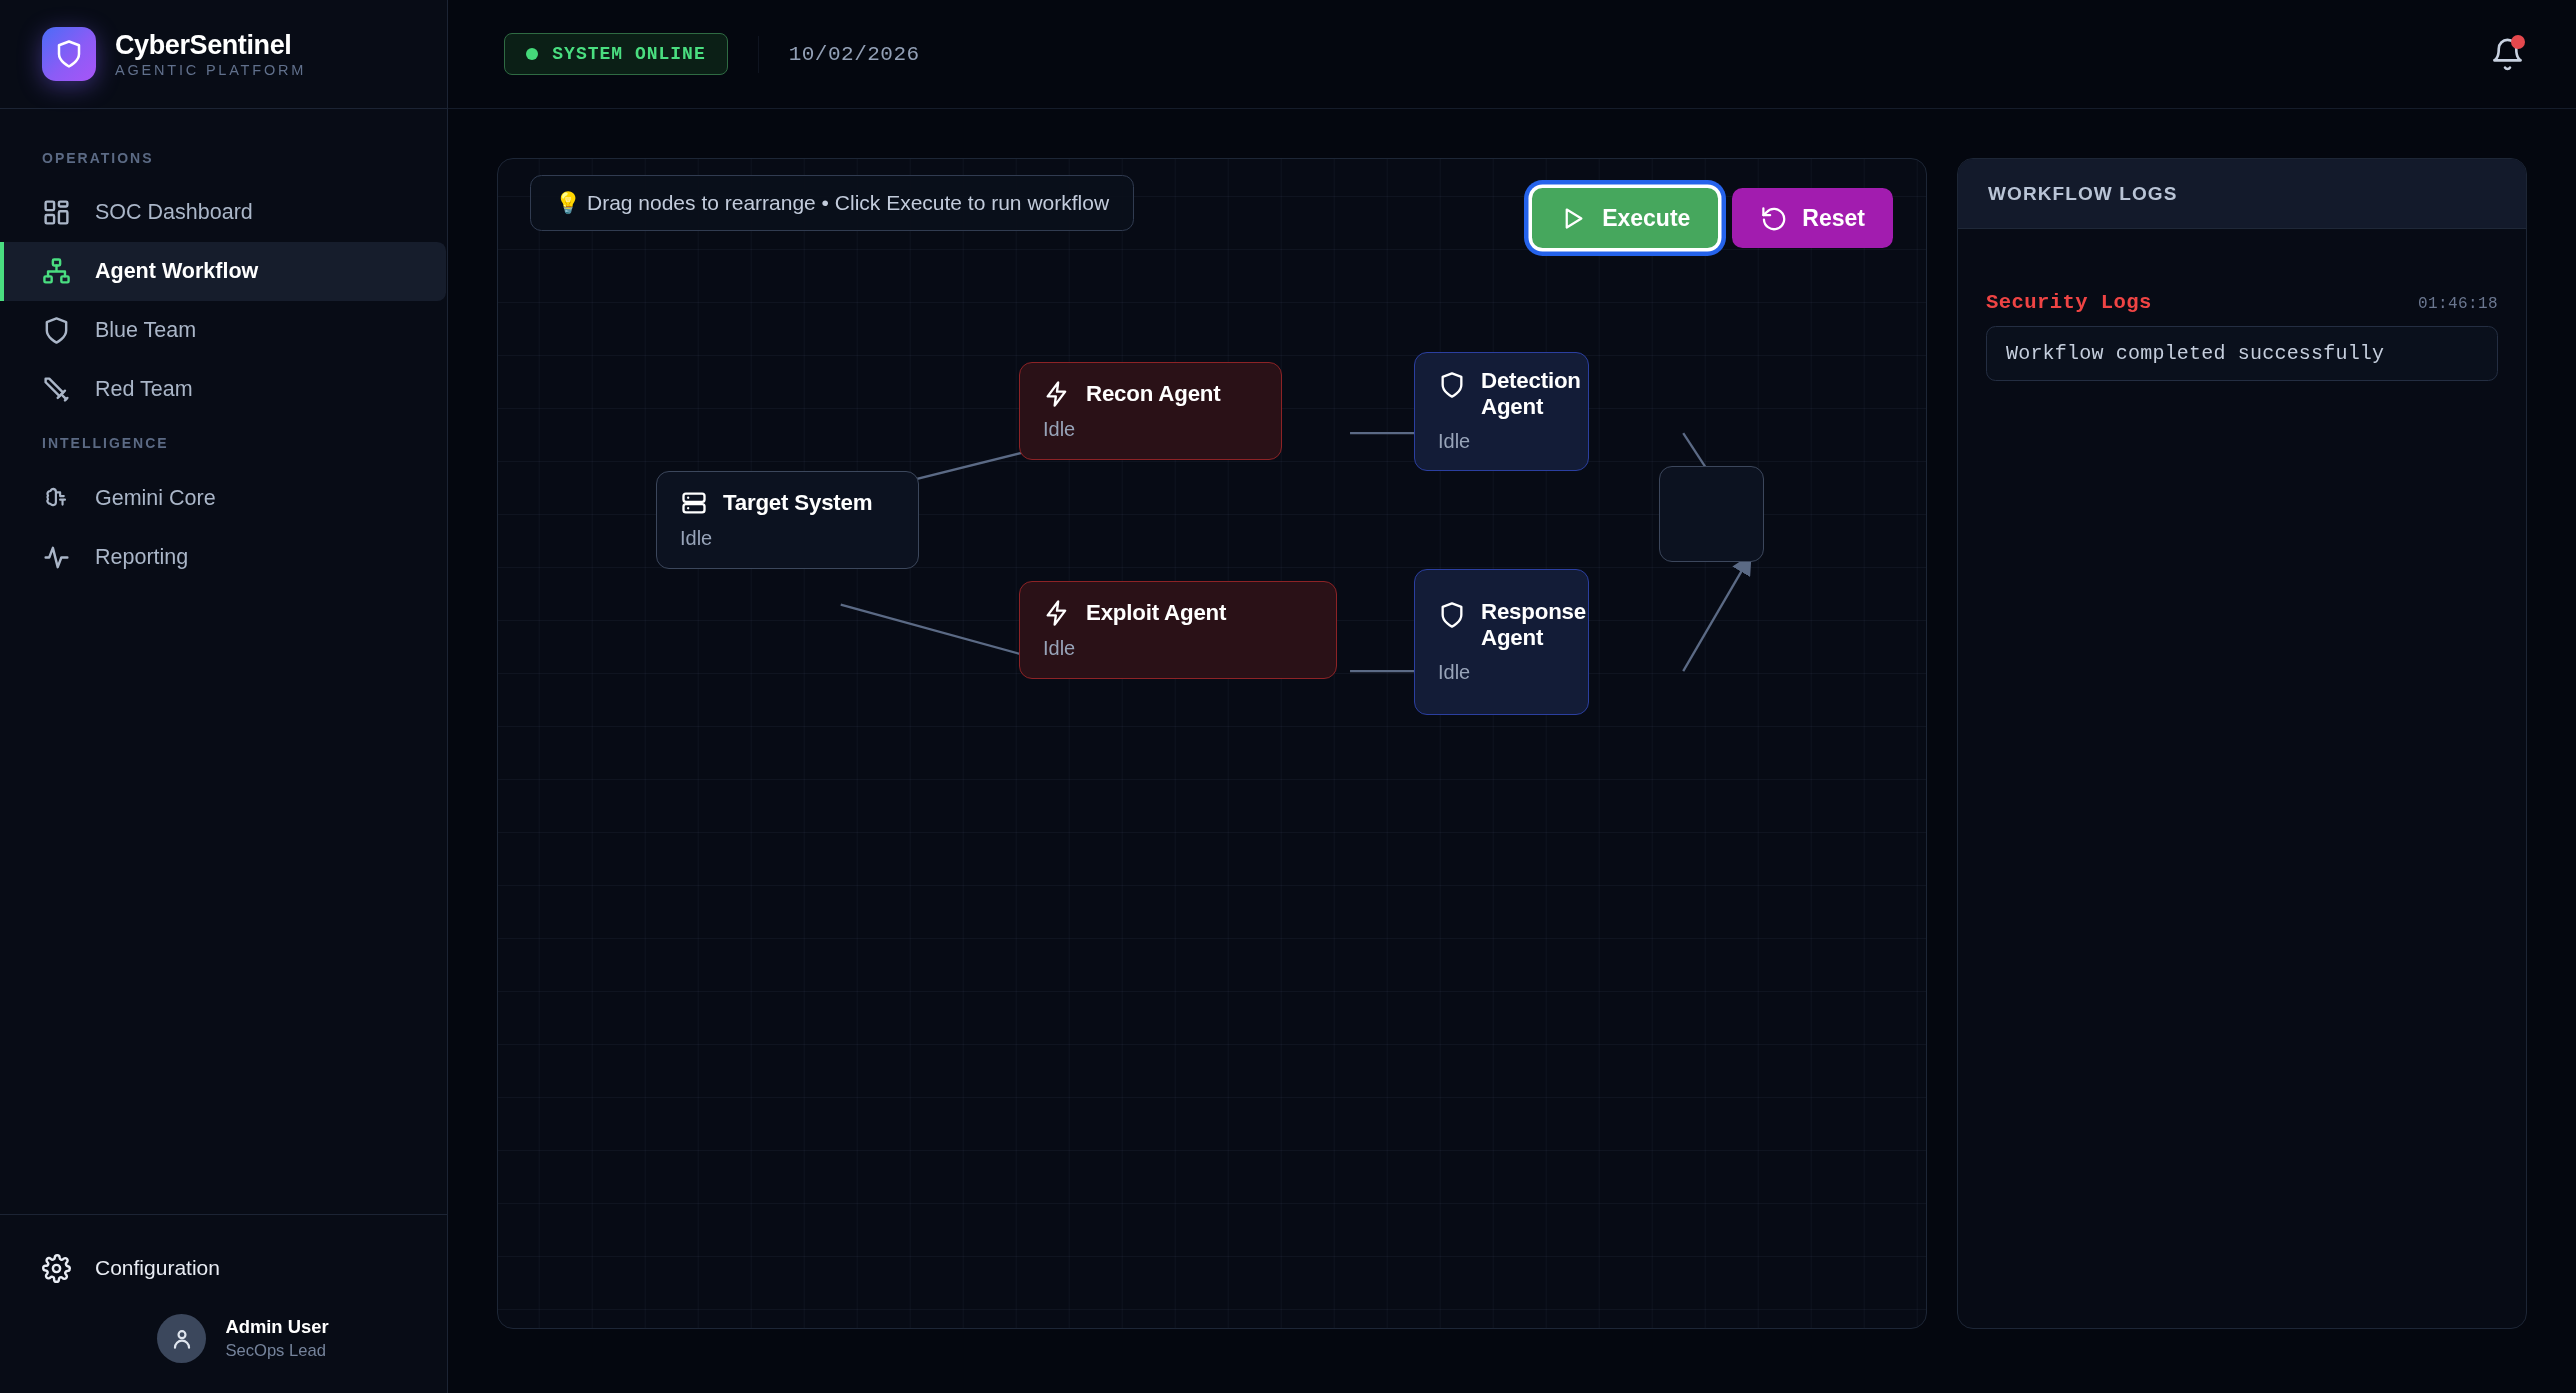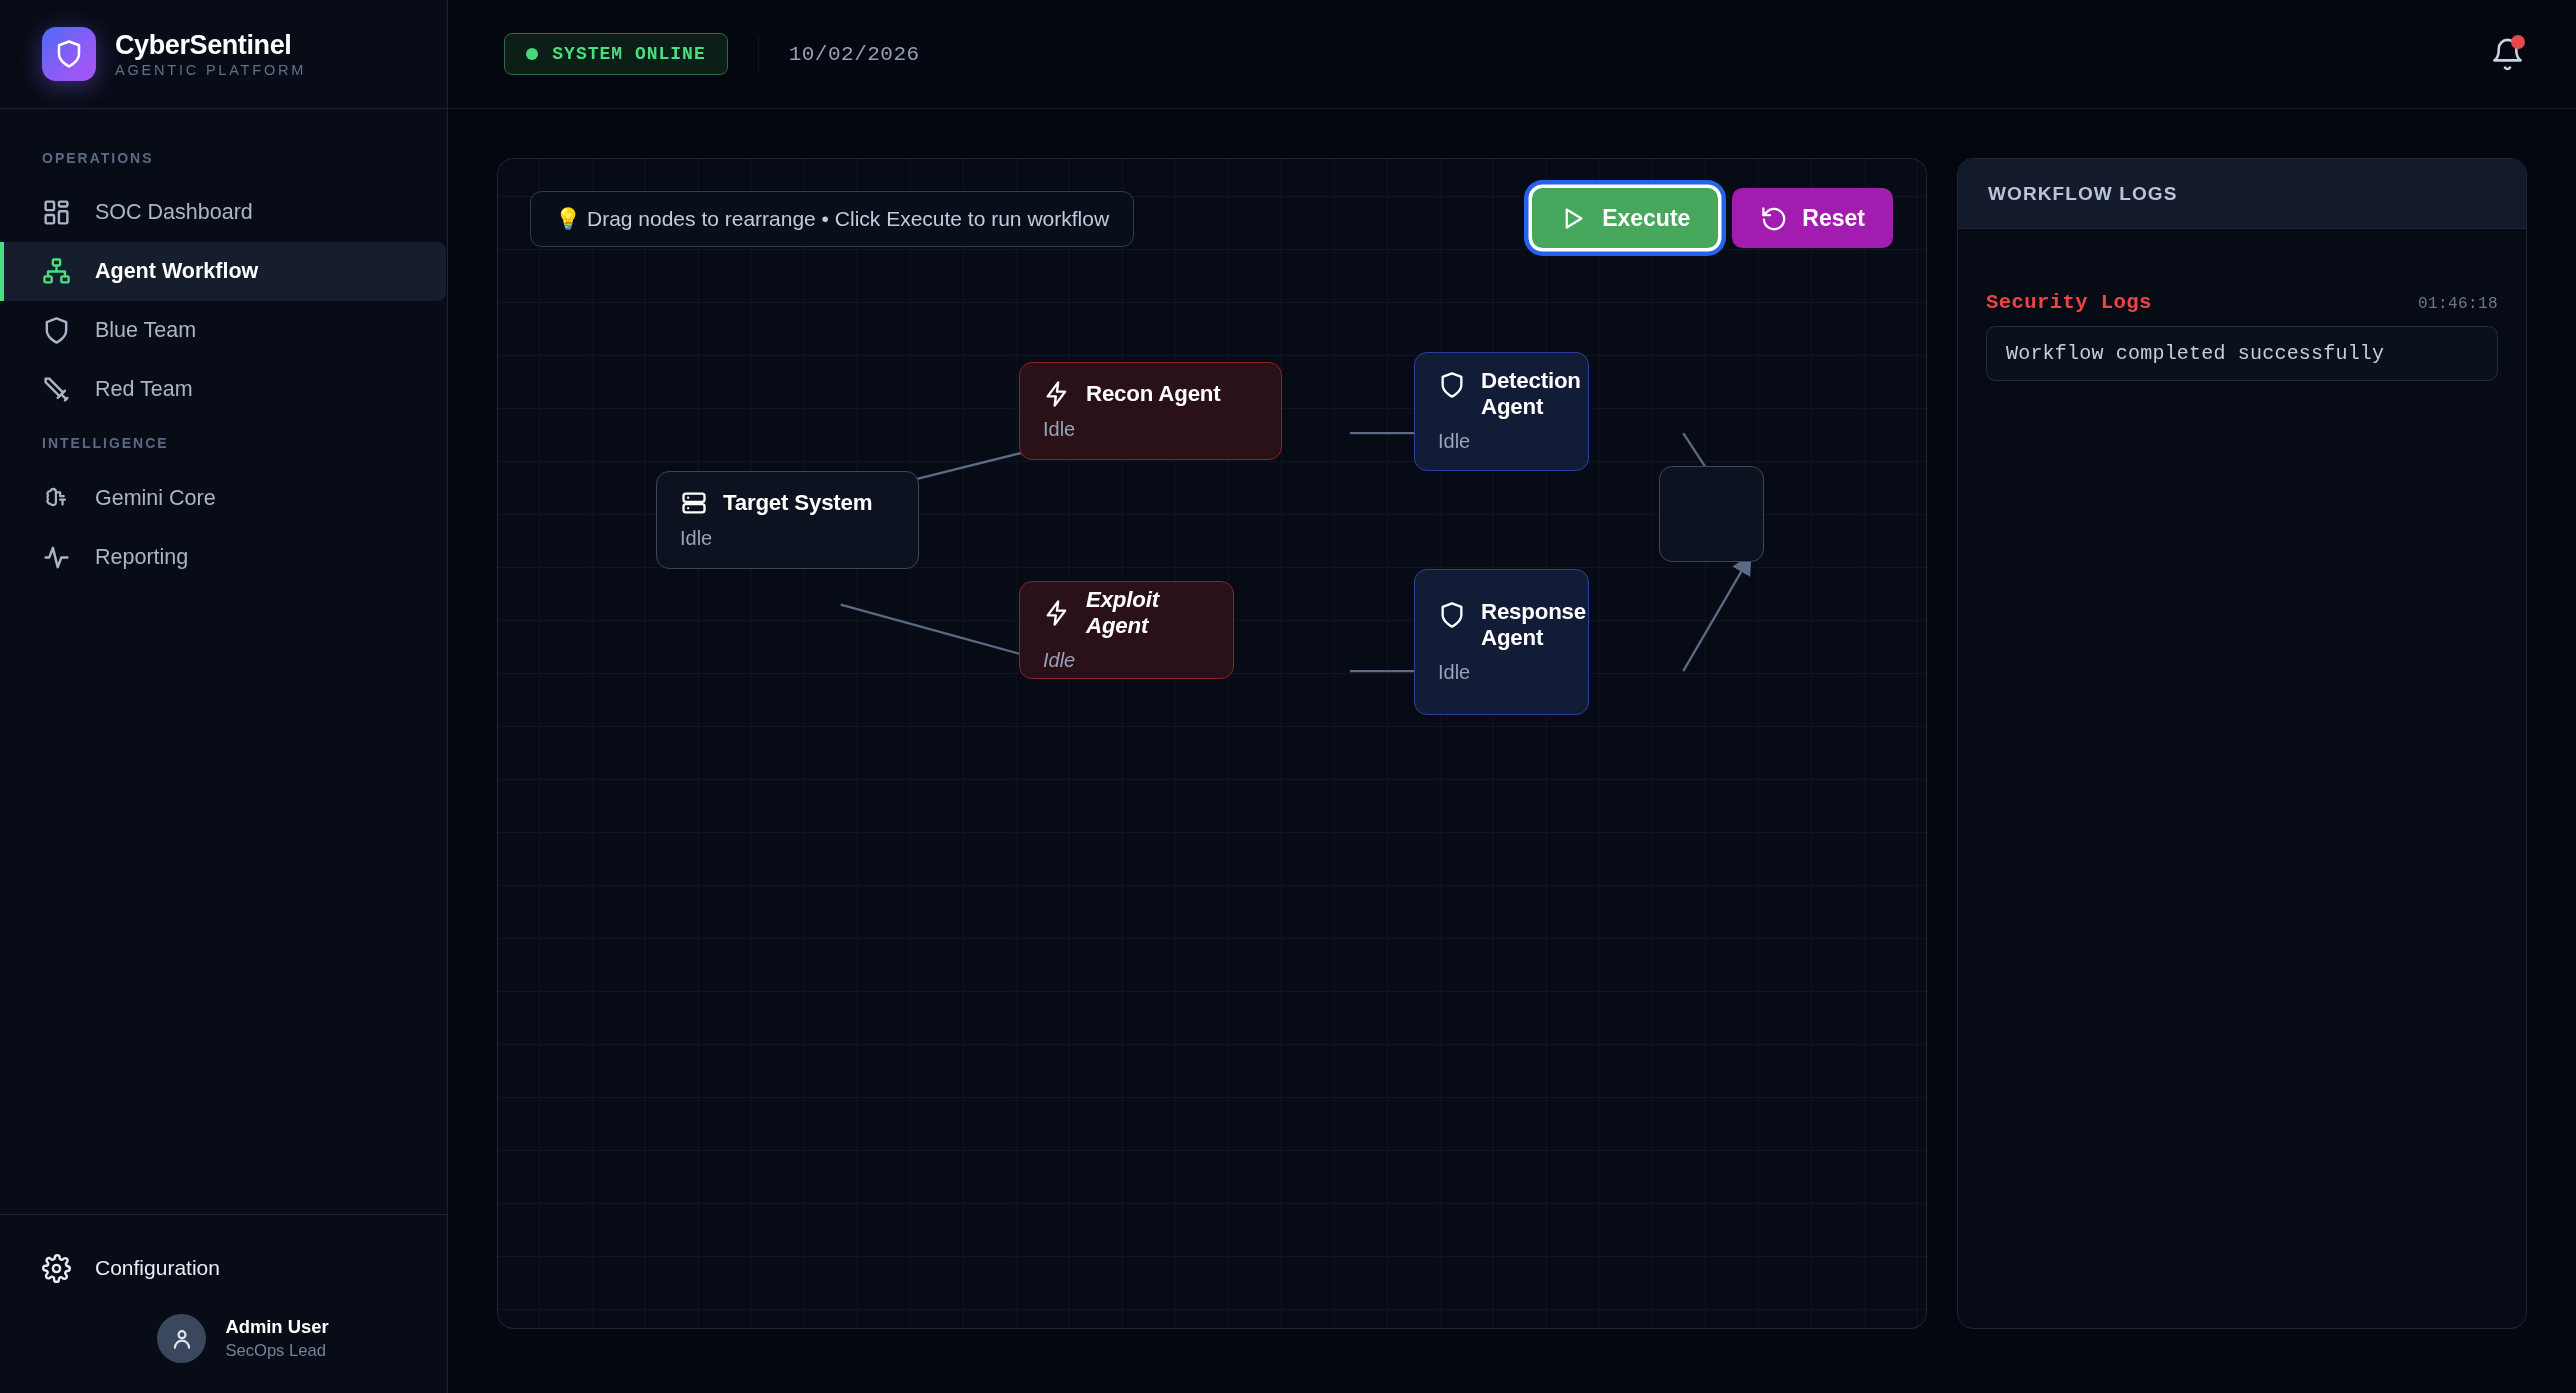--- a/index.html
+++ b/index.html
@@ -127,21 +127,21 @@
   }
   .grid {
     position:absolute; inset:0;
     background-image:
       linear-gradient(to right, rgba(120,140,180,.068) 0.9px, transparent 0.9px),
       linear-gradient(to bottom, rgba(120,140,180,.068) 0.9px, transparent 0.9px);
     background-size:53px 53px;
     background-position:-12.3px -16px;
   }
   .hint {
-    position:absolute; left:32px; top:32px;
+    position:absolute; left:32px; top:16px;
     border:0.9px solid #313c51; border-radius:11.4px;
     background:#0a0f1bE6;
     color:#c2cbdb; font-size:21px;
     padding:15px 24px;
     white-space:nowrap;
   }
   .tools { position:absolute; right:33px; top:29px; display:flex; gap:14px; align-items:center; }
   .btn {
     display:inline-flex; align-items:center; gap:15px;
     border-radius:10.5px; border:none; cursor:pointer;
@@ -386,21 +386,21 @@
         <div class="node n-red" style="left:521px;top:203px;width:263px;height:98px;">
           <div class="node-head">
             <svg viewBox="0 0 24 24" fill="none" stroke="#ffffff" stroke-width="2" stroke-linecap="round" stroke-linejoin="round">
                 <path d="M13 2 4 14h7l-1 8 9-12h-7z"></path>
               </svg>
             <span class="node-title">Recon Agent</span>
           </div>
           <div class="node-status">Idle</div>
         </div>
 
-        <div class="node n-red" style="left:521px;top:422px;width:215px;height:98px;font-style:italic;">
+        <div class="node n-red" style="left:521px;top:422px;width:318px;height:98px;">
           <div class="node-head">
             <svg viewBox="0 0 24 24" fill="none" stroke="#ffffff" stroke-width="2" stroke-linecap="round" stroke-linejoin="round">
                 <path d="M13 2 4 14h7l-1 8 9-12h-7z"></path>
               </svg>
             <span class="node-title">Exploit Agent</span>
           </div>
           <div class="node-status">Idle</div>
         </div>
 
         <div class="node n-blue" style="left:916px;top:193px;width:175px;height:119px;">

